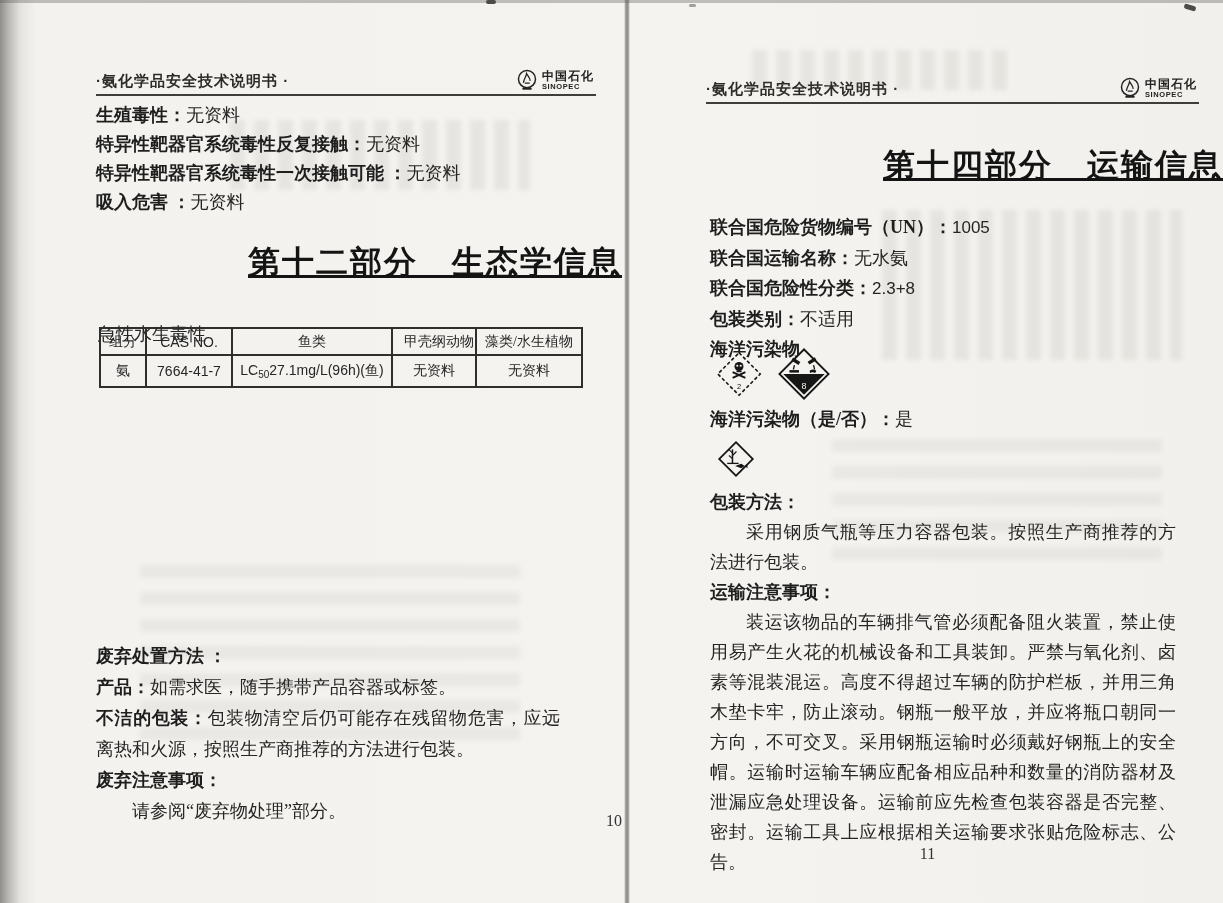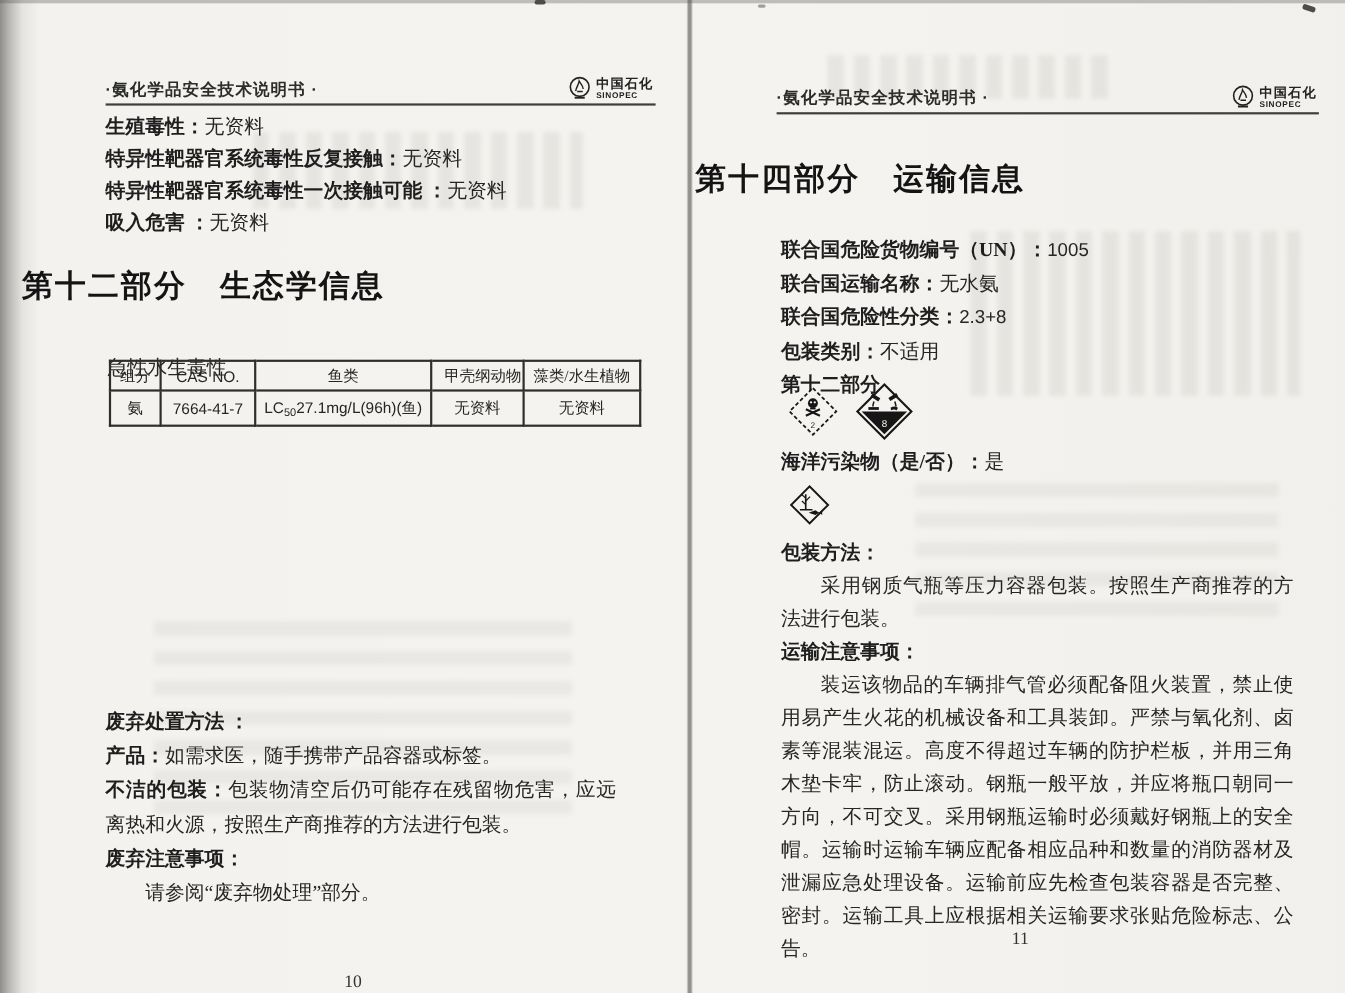--- a/index.html
+++ b/index.html
@@ -32,22 +32,22 @@
   .logo{position:absolute;right:2px;bottom:3px;display:flex;align-items:center;gap:4px;}
   .logo svg{display:block;}
   .logo-txt{display:flex;flex-direction:column;line-height:1;}
   .logo-cn{font-weight:bold;font-size:12px;letter-spacing:1px;color:#222;}
   .logo-en{font-family:"Liberation Sans","DejaVu Sans",sans-serif;font-weight:bold;font-size:7.5px;letter-spacing:.6px;color:#222;margin-top:1px;}
   
   .abs{position:absolute;}
   .line{font-size:18px;line-height:29px;white-space:nowrap;}
   .b{font-weight:bold;color:#1e1e1e;}
   .sec-title{
-    position:absolute;left:0;width:100%;text-align:left;
-    font-size:28px;font-weight:bold;color:#141414;letter-spacing:2px;white-space:nowrap;
+    position:absolute;left:0;width:100%;text-align:right;
+    font-size:32px;font-weight:bold;color:#141414;letter-spacing:2px;white-space:nowrap;text-decoration:underline;
   }
   .sub-h{font-size:18px;font-weight:normal;margin-top:22px;}
   
   table.eco{border-collapse:collapse;table-layout:fixed;}
   table.eco td,table.eco th{
     border:2px solid #2e2e2c;text-align:center;vertical-align:middle;
     font-size:14px;font-weight:normal;padding:0 1px;overflow:hidden;white-space:nowrap;
   }
   table.eco tr.hrow{height:27px;}
   table.eco tr.drow{height:32px;}
@@ -132,21 +132,21 @@
 
 
     <div class="abs" style="left:76px;top:641px;width:464px;">
       <div class="line b" style="line-height:31px;">废弃处置方法 ：</div>
       <div class="para" style="line-height:31px;"><span class="b">产品：</span><span>如需求医，随手携带产品容器或标签。</span></div>
       <div class="para" style="line-height:31px;"><span class="b">不洁的包装：</span><span>包装物清空后仍可能存在残留物危害，应远离热和火源，按照生产商推荐的方法进行包装。</span></div>
       <div class="line b" style="line-height:31px;">废弃注意事项：</div>
       <div class="para" style="line-height:31px;padding-left:2em;">请参阅“废弃物处理”部分。</div>
     </div>
 
-    <div class="pnum" style="top:884px;">10</div>
+    <div class="pnum" style="top:812px;text-align:right;">10</div>
   </div>
 
   <div class="page" id="page-right">
 
     <div class="ghost" style="left:250px;top:210px;width:300px;height:150px;"></div>
     <div class="ghost2" style="left:200px;top:430px;width:330px;height:130px;"></div>
     <div class="ghost" style="left:120px;top:50px;width:260px;height:40px;"></div>
 
     <div class="hdr" style="top:64px;height:38px;left:74px;right:24px;">
       <span class="hdr-title">·氨化学品安全技术说明书 ·</span>
@@ -163,21 +163,21 @@
       </span>
     </div>
 
     <div class="sec-title" style="top:144px;">第十四部分　运输信息</div>
 
     <div class="abs" style="left:78px;top:212px;">
       <div class="line" style="line-height:30px;"><span class="b">联合国危险货物编号（UN）：</span><span class="sans" style="font-size:17px;">1005</span></div>
       <div class="line" style="line-height:30px;"><span class="b">联合国运输名称：</span><span>无水氨</span></div>
       <div class="line" style="line-height:30px;"><span class="b">联合国危险性分类：</span><span class="sans" style="font-size:17px;">2.3+8</span></div>
       <div class="line" style="line-height:30px;"><span class="b">包装类别：</span><span>不适用</span></div>
-      <div class="line b" style="line-height:30px;">第十二部分</div>
+      <div class="line b" style="line-height:30px;">海洋污染物</div>
     </div>
 
     <div class="abs dia-row" style="left:82px;top:346px;">
 
       <svg width="50" height="50" viewBox="0 0 100 100">
         <rect x="20" y="20" width="60" height="60" transform="rotate(45 50 50)" fill="#f4f3ef" stroke="#161616" stroke-width="3.2" stroke-dasharray="7 4.5"></rect>
         <circle cx="50" cy="35" r="9" fill="#161616"></circle>
         <circle cx="46.6" cy="33.5" r="2.1" fill="#f4f3ef"></circle>
         <circle cx="53.4" cy="33.5" r="2.1" fill="#f4f3ef"></circle>
         <rect x="45" y="43" width="10" height="3.4" fill="#161616"></rect>

